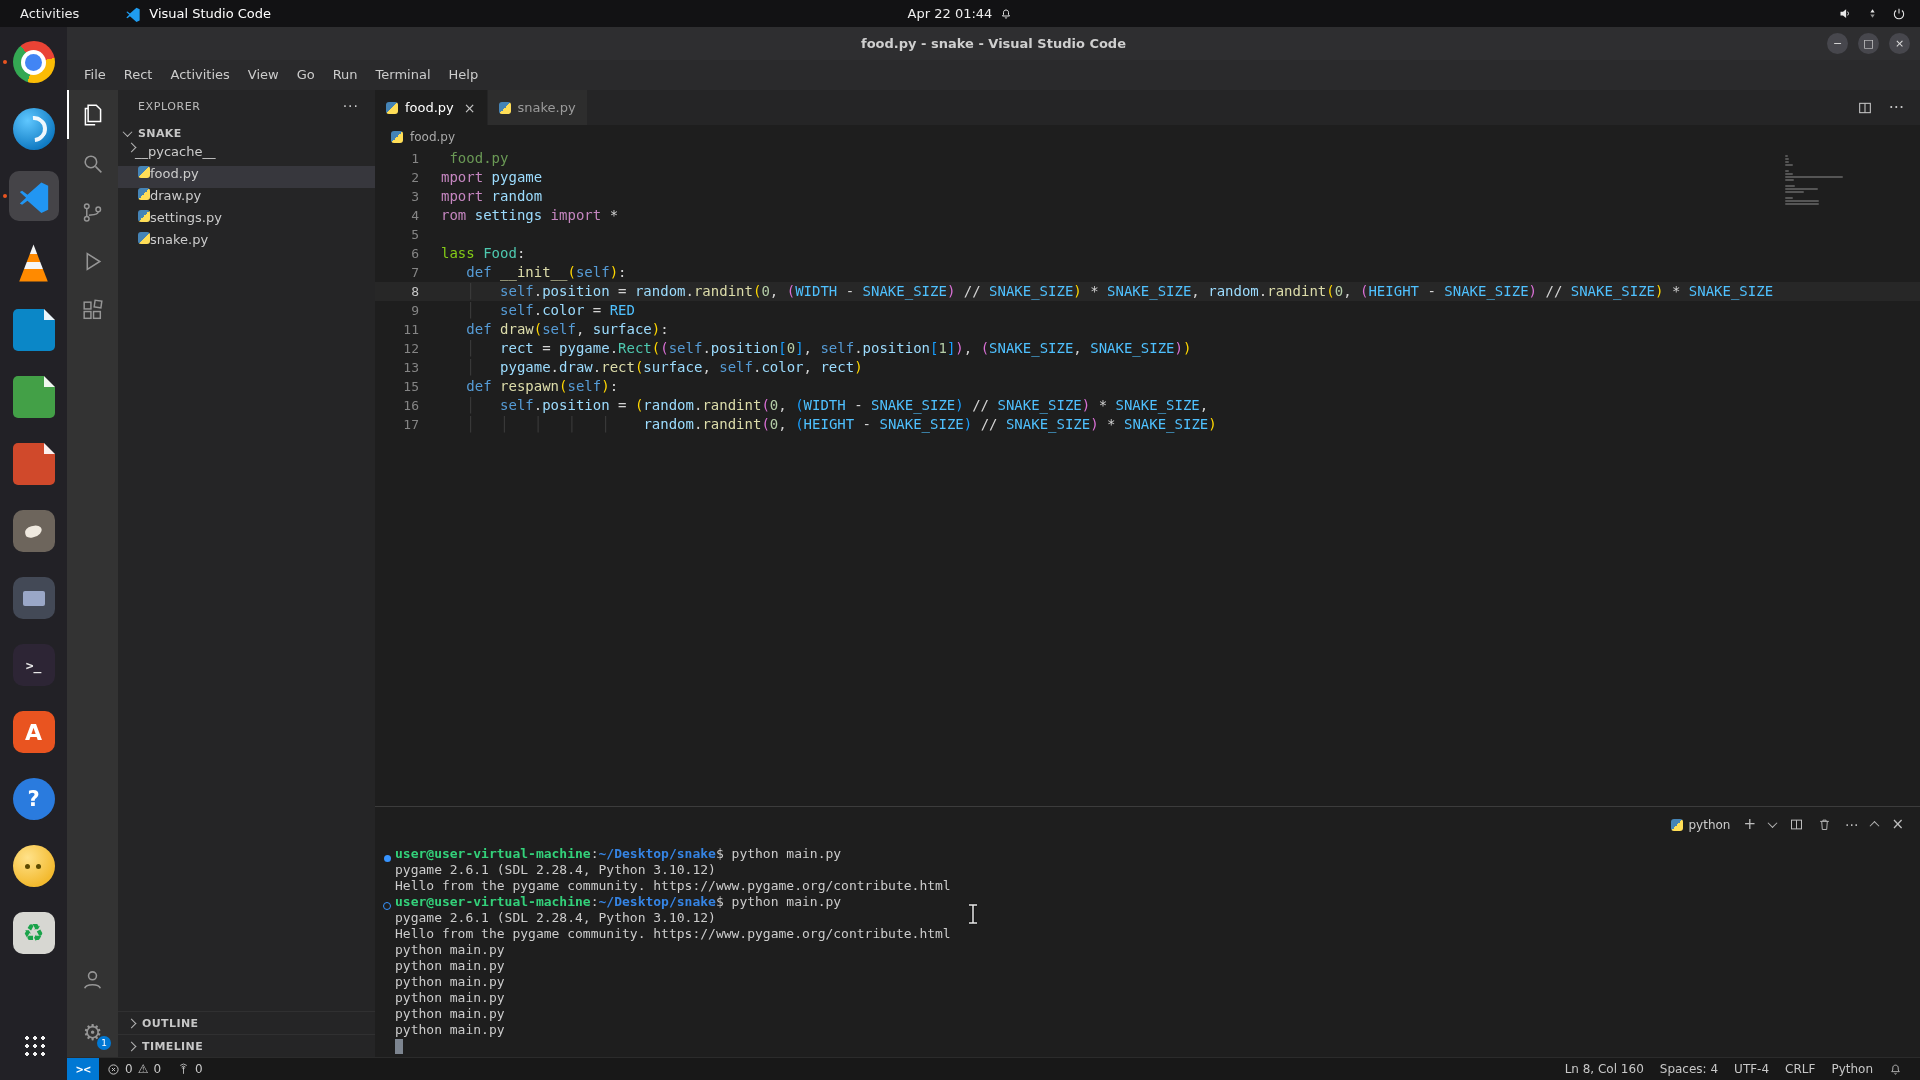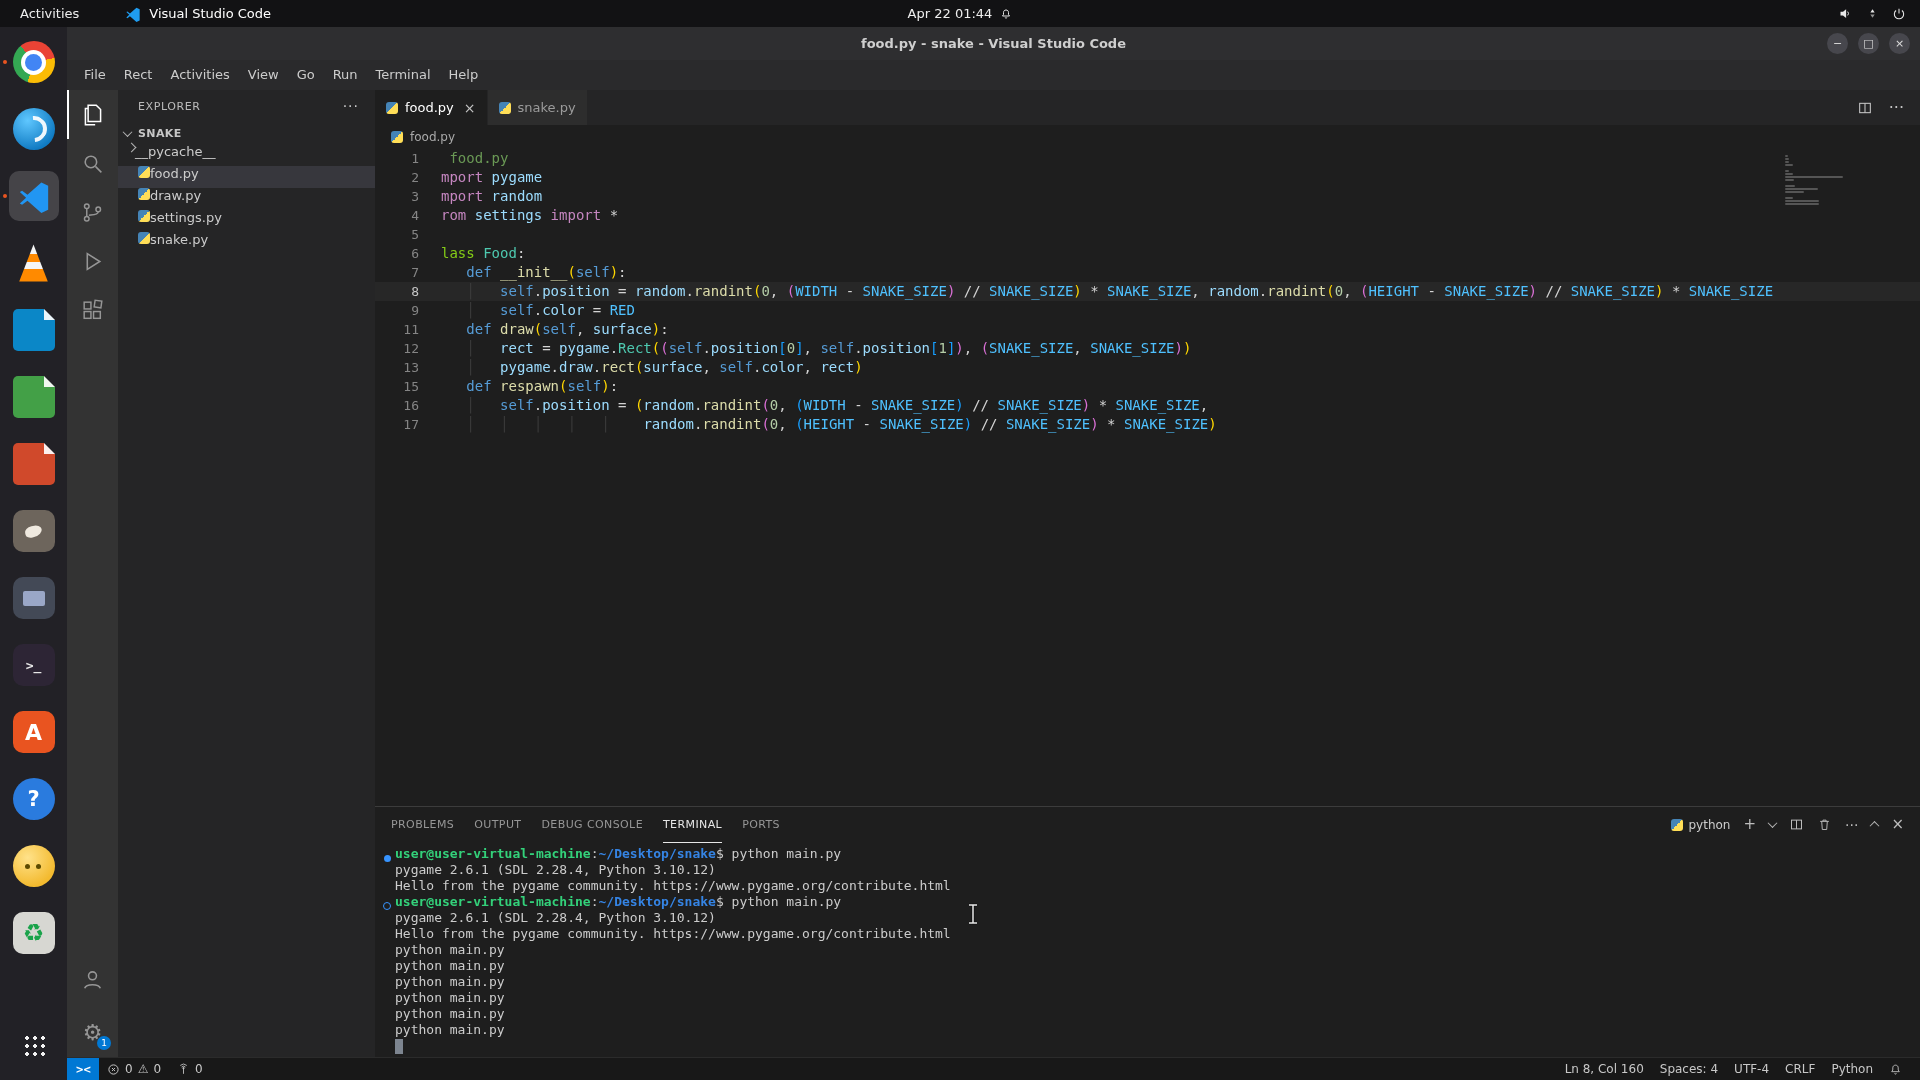--- a/index.html
+++ b/index.html
@@ -335,20 +335,30 @@
             <div class="file-row">
               <span class="pyicon"></span>
               <span>settings.py</span>
             </div>
             <div class="file-row">
               <span class="pyicon"></span>
               <span>snake.py</span>
             </div>
           </div>
         <div class="sb-spacer"></div>
+        <div id="sb-bottom">
+            <div class="sb-section-row">
+              <span class="chev right"></span>
+              <span>OUTLINE</span>
+            </div>
+            <div class="sb-section-row">
+              <span class="chev right"></span>
+              <span>TIMELINE</span>
+            </div>
+          </div>
       </div>
 
       <div class="main">
         <div class="editor">
           <div class="tab-bar">
             <div class="tabs">
                 <div class="tab active">
                   <span class="pyicon"></span>
                   <span>food.py</span>
                   <span class="tab-close">×</span>
@@ -407,27 +417,20 @@
                 <div class="mm-bar" style="width: 0px;"></div>
                 <div class="mm-bar" style="width: 8px;"></div>
                 <div class="mm-bar" style="width: 34px;"></div>
                 <div class="mm-bar" style="width: 34px;"></div>
               </div>
           </div>
         </div>
 
         <div class="panel">
           <div class="panel-header">
-            <div class="panel-tabs" style="display:flex;gap:20px;height:100%;">
-                <span class="panel-tab">PROBLEMS</span>
-                <span class="panel-tab">OUTPUT</span>
-                <span class="panel-tab">DEBUG CONSOLE</span>
-                <span class="panel-tab active">TERMINAL</span>
-                <span class="panel-tab">PORTS</span>
-              </div>
             <div class="panel-actions">
               <span class="shell-chip">
                 <span class="pyicon"></span>
                 <span>python</span>
               </span>
               <span class="pa-glyph">+</span>
               <span class="chev down"></span>
               <span>
                 <svg width="15" height="15" viewBox="0 0 24 24" fill="none" stroke="currentColor" stroke-width="1.6">
                     <rect x="4" y="5" width="16" height="14"></rect>

